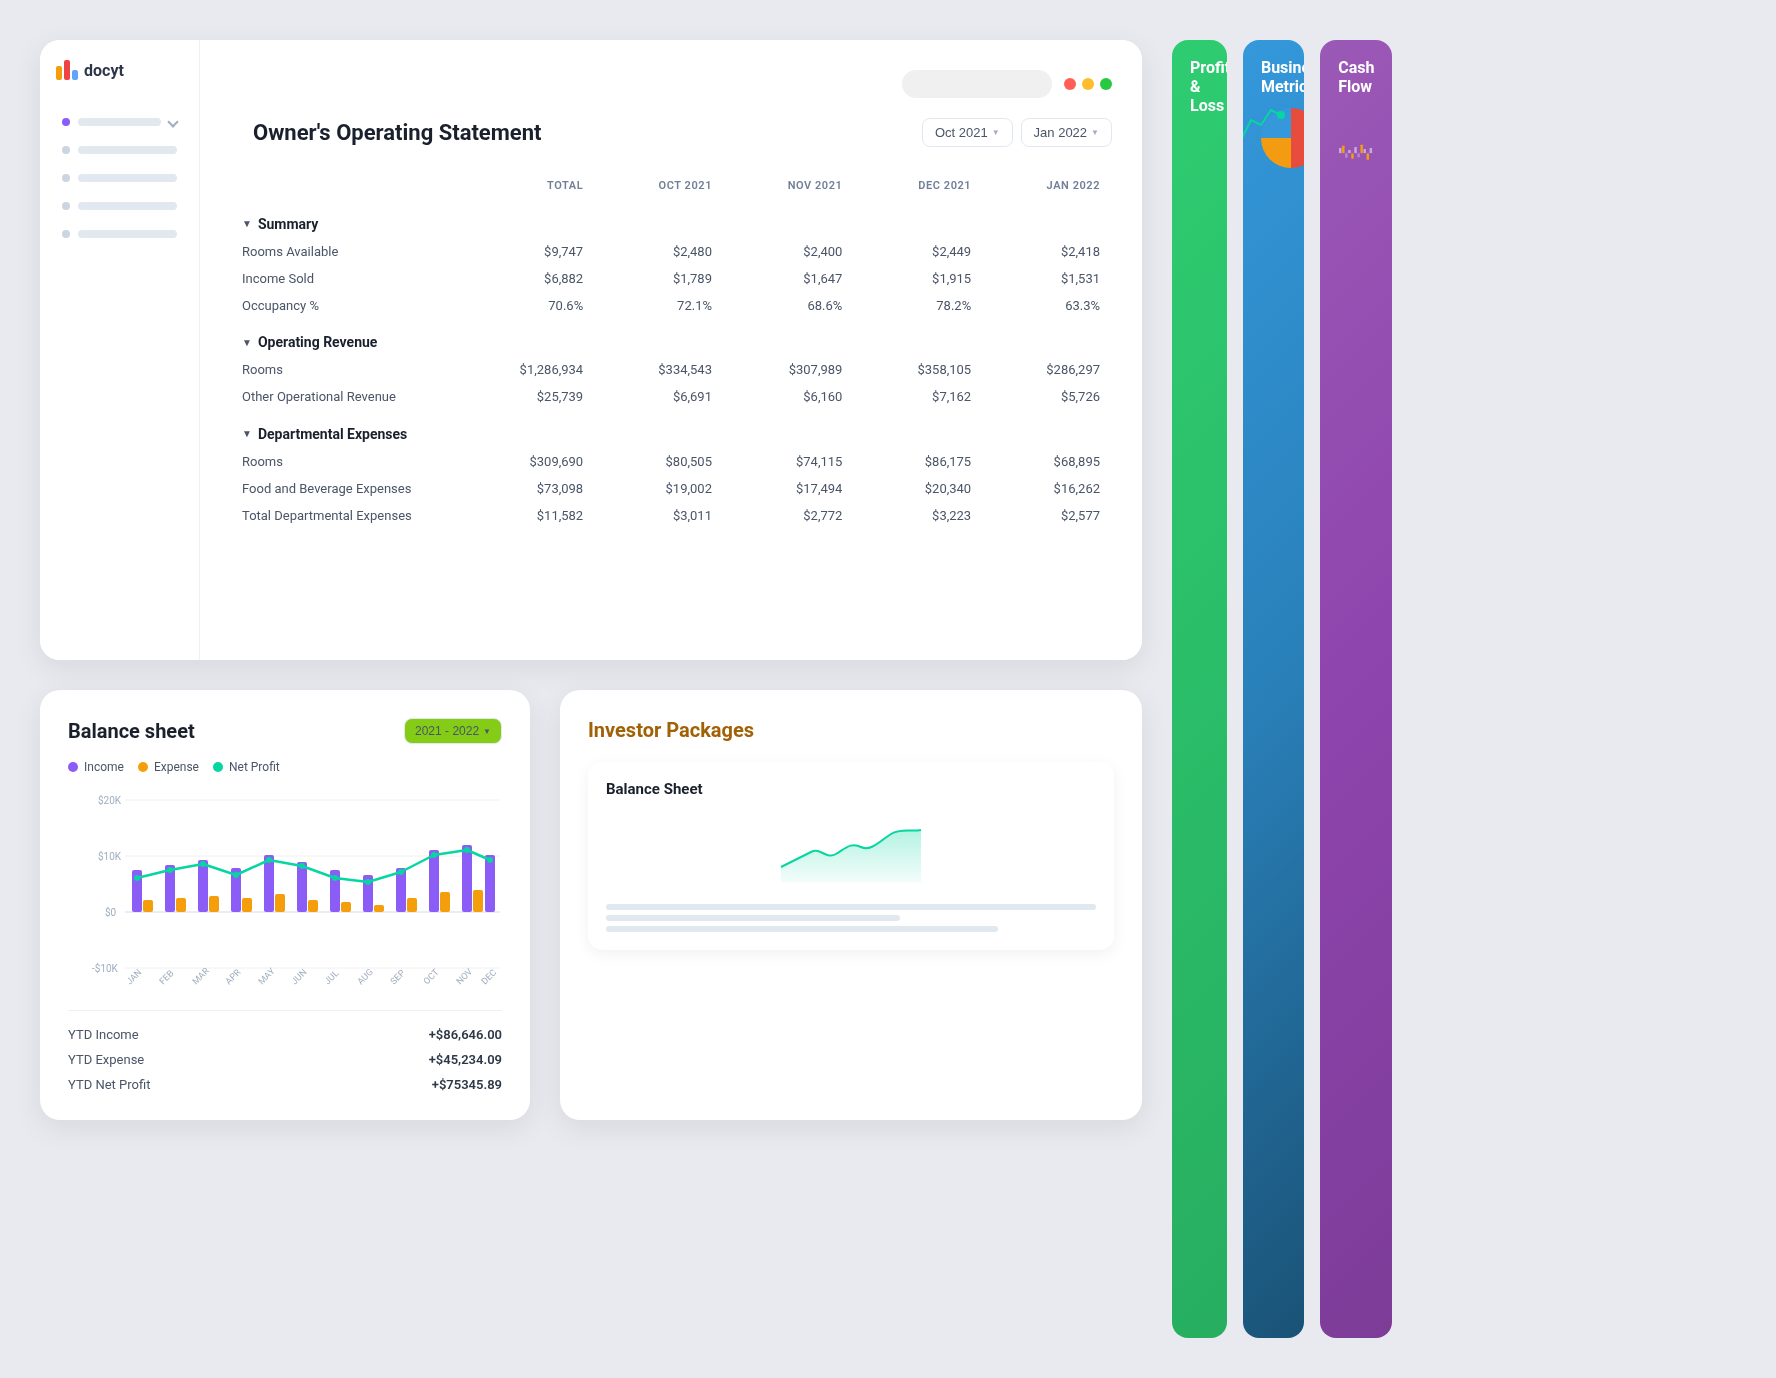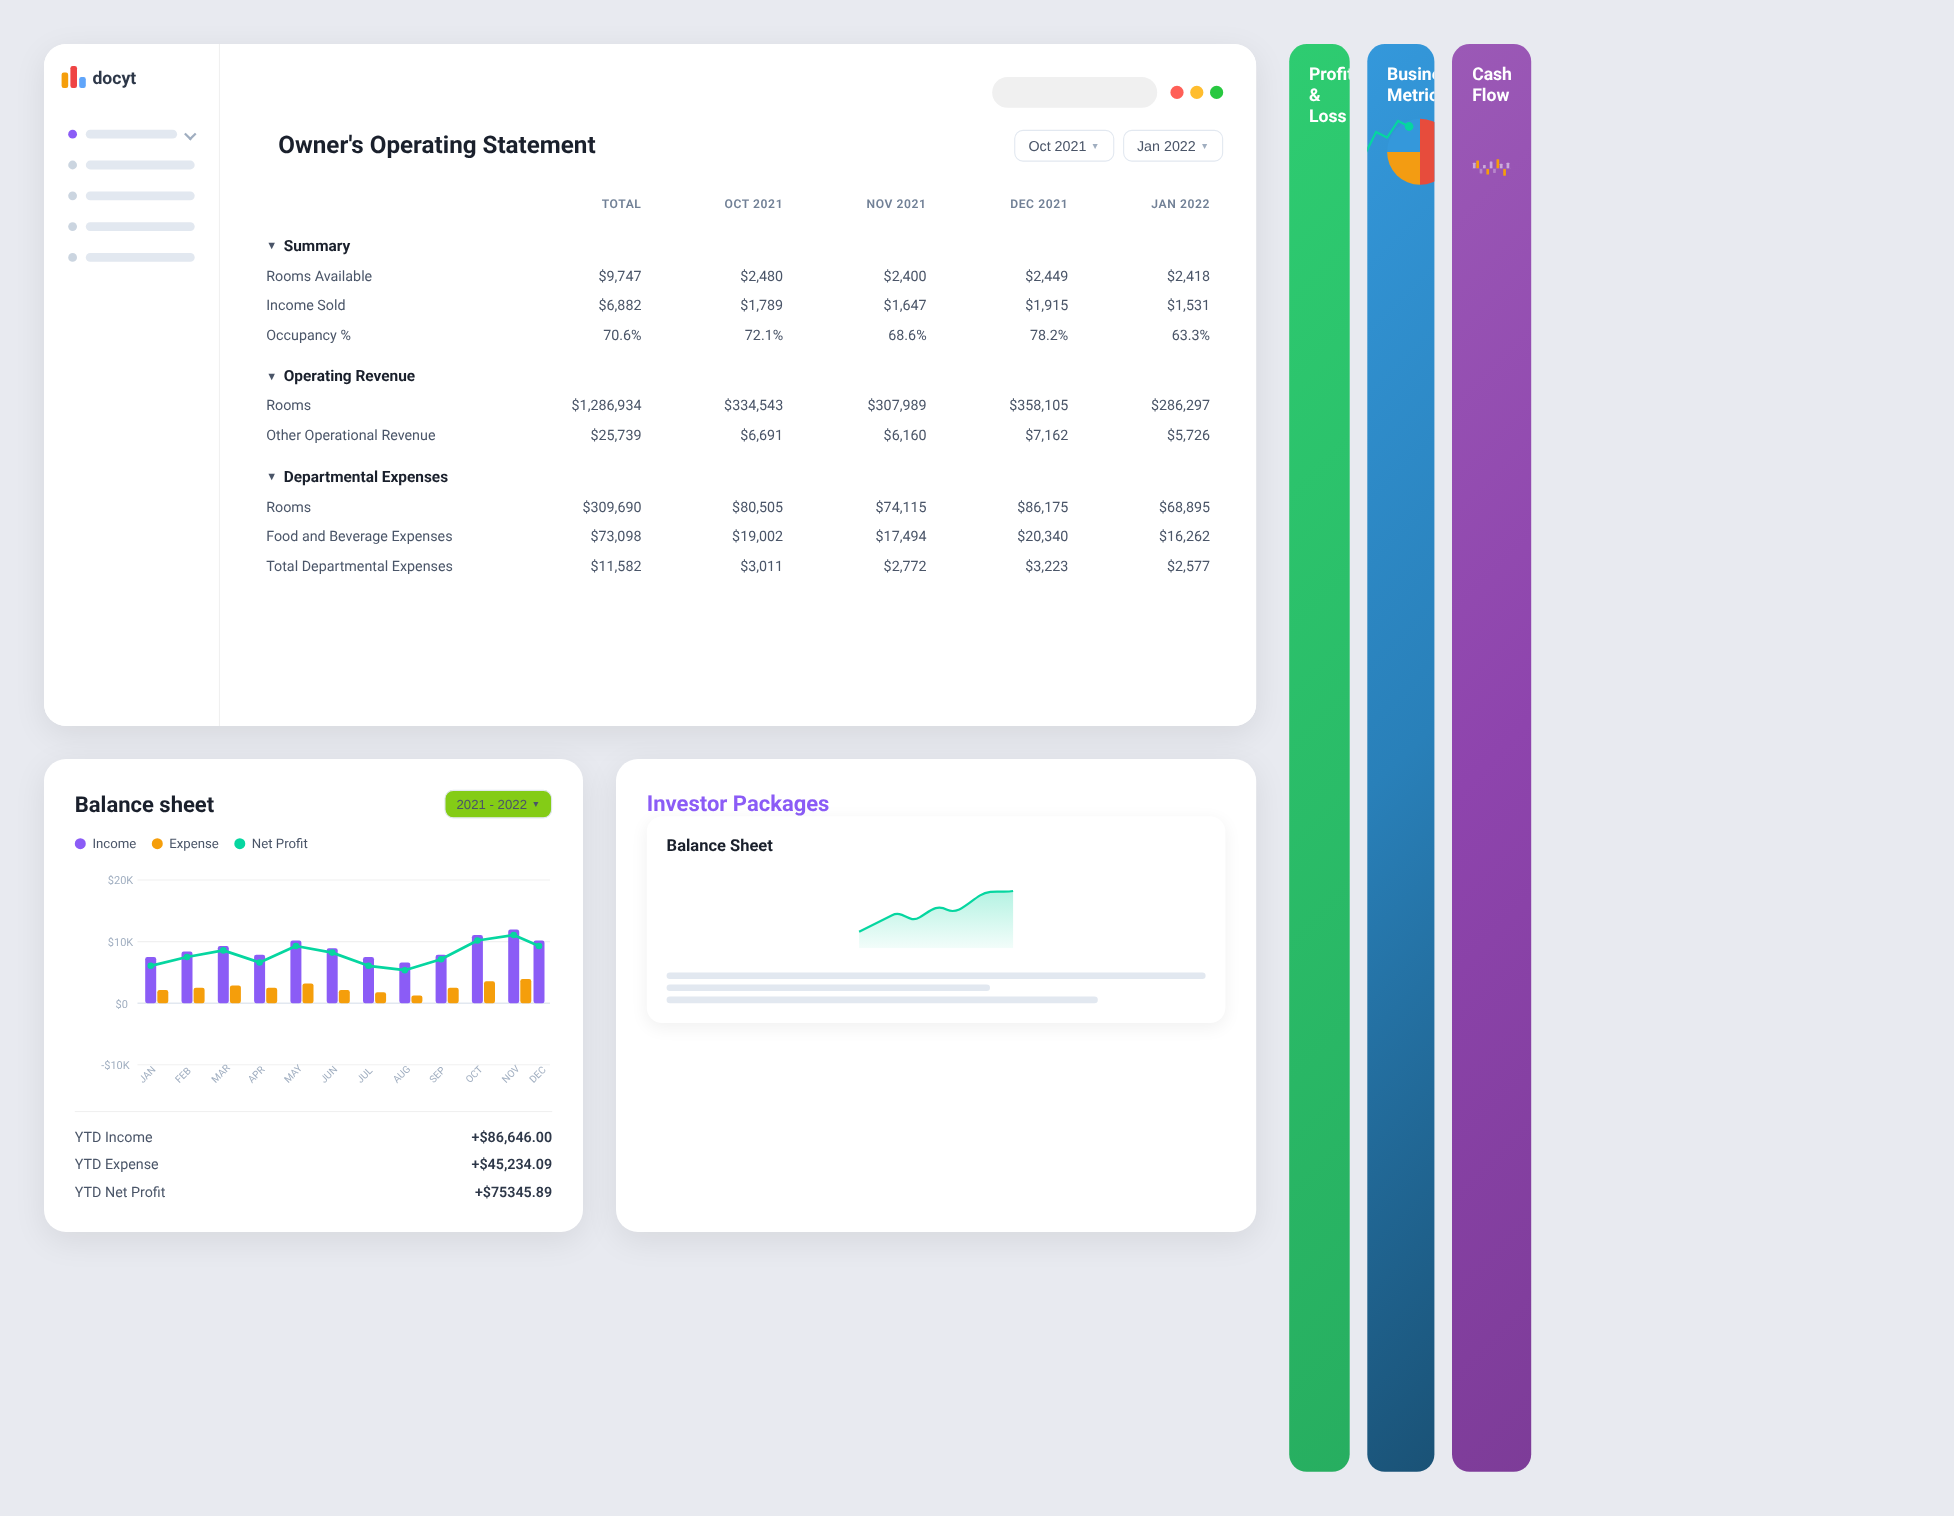--- a/index.html
+++ b/index.html
@@ -403,21 +403,22 @@
       background: white;
       border-radius: 20px;
       box-shadow: 0 8px 30px rgba(0,0,0,0.08);
       padding: 28px;
       flex: 1;
     }
 
     .investor-title {
       font-size: 20px;
       font-weight: 700;
-      color: #8b5cf6;
+      color: #a16207;
+      margin-bottom: 20px;
     }
 
     .packages-row {
       display: flex;
       gap: 16px;
     }
 
     .package-item {
       background: white;
       border-radius: 14px;

